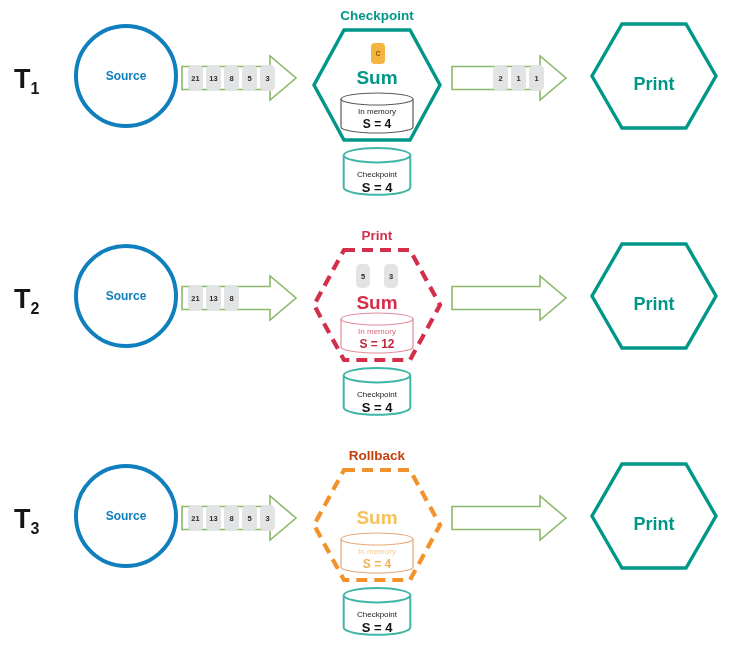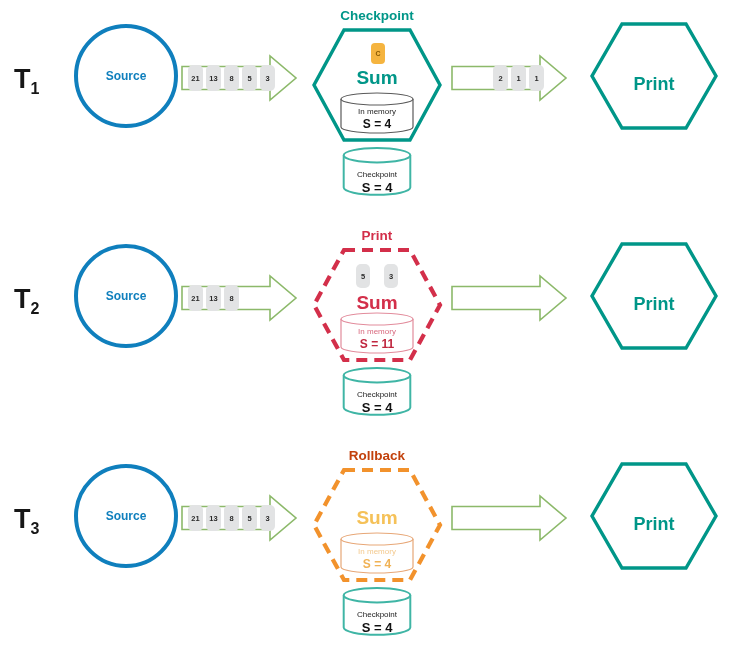--- a/index.html
+++ b/index.html
@@ -277,21 +277,21 @@
       <div class="fail-chips" style="top: 44px;">
         <div class="chip" style="background: rgb(226, 227, 228);">5</div>
         <div class="chip" style="background: rgb(226, 227, 228);">3</div>
       </div>
       <div class="op-sum" style="color: rgb(211, 47, 74); top: 72px;">Sum</div>
       <svg width="72" height="46" viewBox="0 0 72 46" class="cyl" style="left: 341px; top: 93px;">
         <path d="M0,6 L0,34 A36,6 0 0 0 72,34 L72,6" fill="#ffffff" stroke="#E28C9C" stroke-width="1.2"></path>
         <ellipse cx="36" cy="6" rx="36" ry="6" fill="#ffffff" stroke="#E28C9C" stroke-width="1.2"></ellipse>
       </svg>
       <div class="cyl-text cyl-cap" style="left: 341px; top: 107px; width: 72px; color: rgb(216, 105, 126); position: absolute;">In memory</div>
-      <div class="cyl-text cyl-val" style="left: 341px; top: 117px; width: 72px; color: rgb(192, 39, 63); position: absolute;">S = 11</div>
+      <div class="cyl-text cyl-val" style="left: 341px; top: 117px; width: 72px; color: rgb(192, 39, 63); position: absolute;">S = 12</div>
       <svg width="124" height="104" viewBox="0 0 124 104" class="print-node">
         <polygon points="30,0 94,0 124,52 94,104 30,104 0,52" fill="none" stroke="#009688" stroke-width="3.4"></polygon>
       </svg>
       <div class="print-label" style="left: 592px; top: 24px; color: rgb(0, 150, 136);">Print</div>
       <svg width="74" height="60" viewBox="0 0 74 60" class="store" style="left: 340px; top: 148px;">
         <path d="M0,8 L0,44 A37,8 0 0 0 74,44 L74,8" fill="#ffffff" stroke="#3FB5A5" stroke-width="2.2"></path>
         <ellipse cx="37" cy="8" rx="37" ry="8" fill="#ffffff" stroke="#3FB5A5" stroke-width="2.2"></ellipse>
       </svg>
       <div class="store-cap" style="left: 340px; top: 170px;">Checkpoint</div>
       <div class="store-val" style="left: 340px; top: 180px;">S = 4</div>

